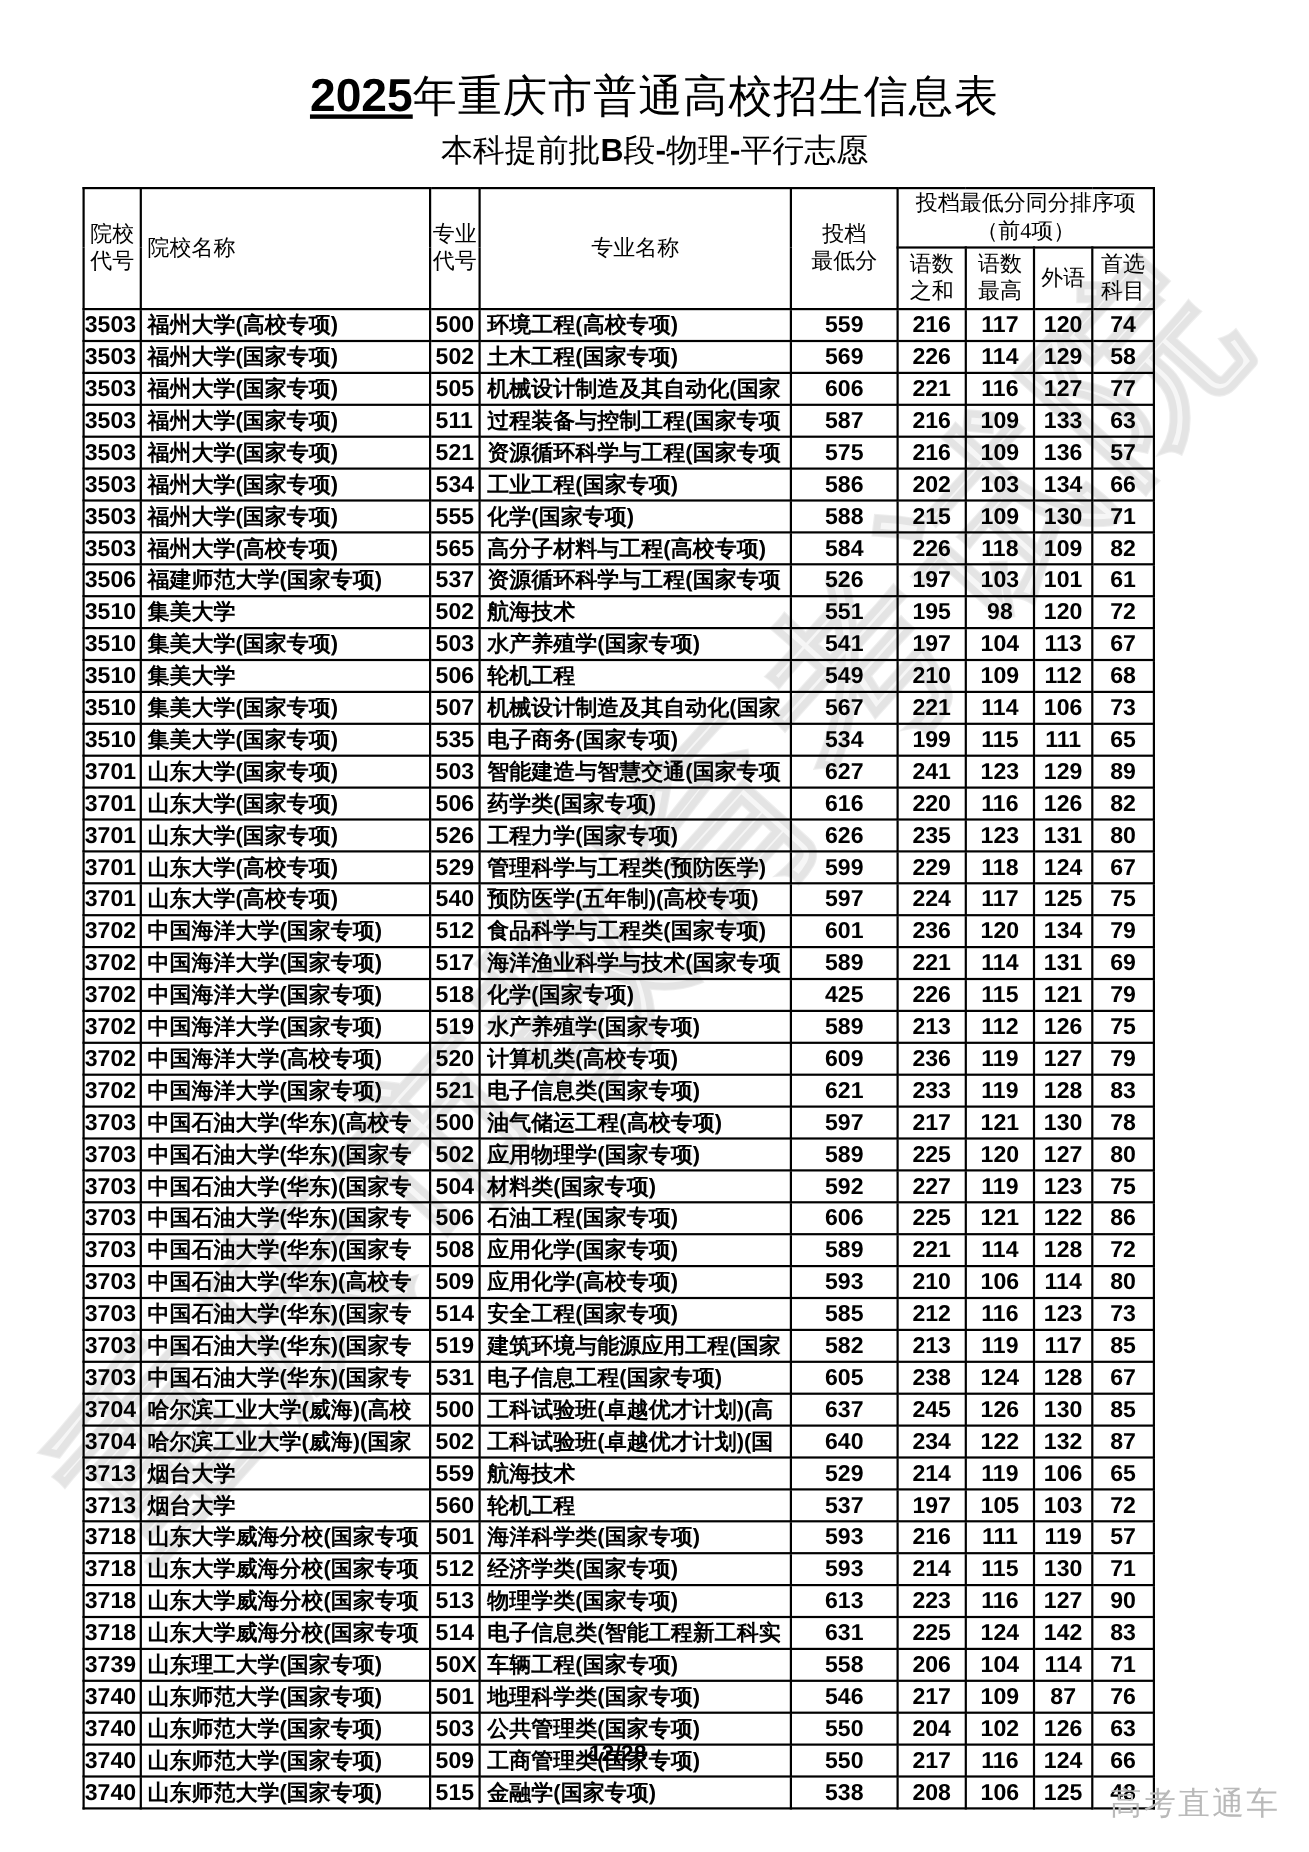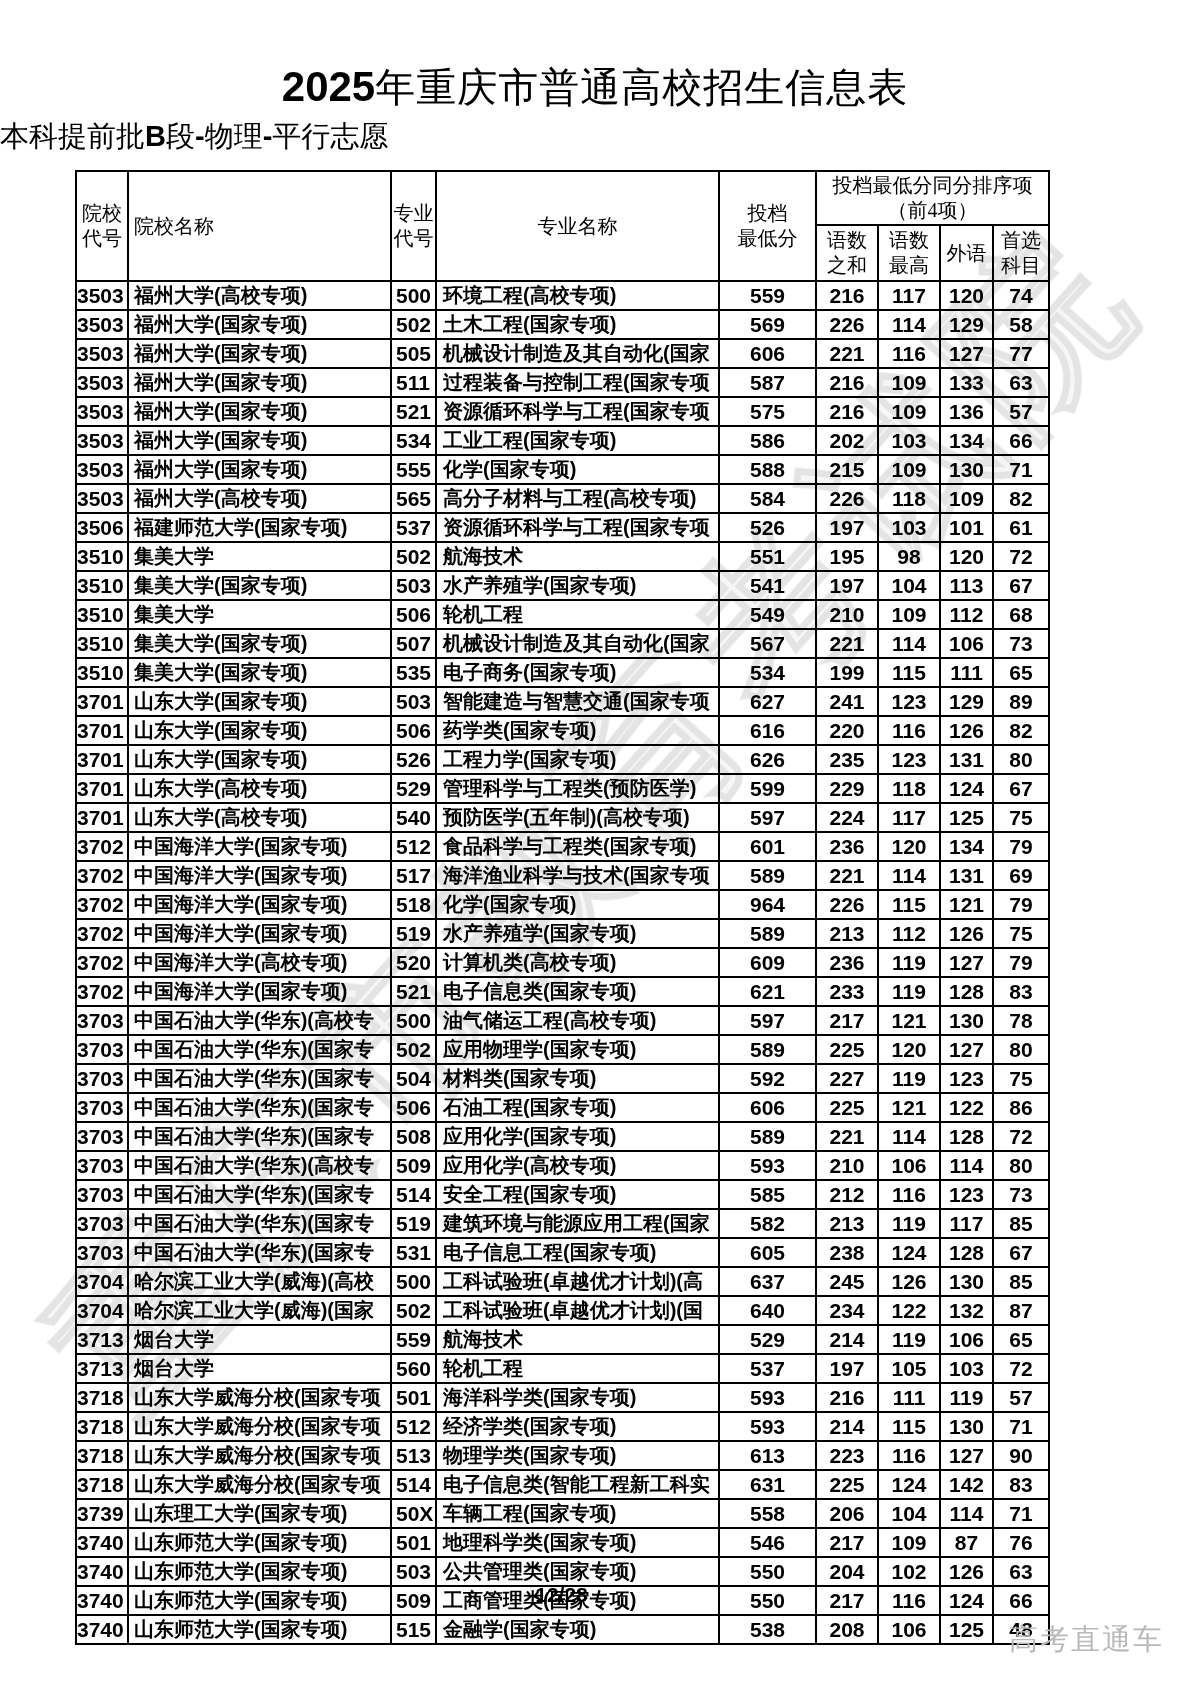--- a/index.html
+++ b/index.html
@@ -3,23 +3,23 @@
 <meta charset="utf-8">
 <style>
   * { margin:0; padding:0; box-sizing:border-box; }
   html,body { width:1190px; height:1684px; background:#ffffff; color:#000;
     font-family:"Liberation Sans", sans-serif; overflow:hidden; position:relative; }
 
   .page { position:absolute; inset:0; }
 
   .title { position:absolute; top:60px; left:0; width:100%; text-align:center;
     font-family:"Liberation Serif", serif; font-size:40px; letter-spacing:1px; white-space:nowrap; }
-  .title .year { font-family:"Liberation Sans", sans-serif; font-weight:900; font-size:42px; letter-spacing:0; }
-
-  .subtitle { position:absolute; top:117px; left:0; width:100%; text-align:left;
+  .title .year { font-family:"Liberation Sans", sans-serif; font-weight:900; font-size:42px; letter-spacing:0;text-decoration:underline; }
+
+  .subtitle { position:absolute; top:117px; left:0; width:100%; text-align:center;
     font-family:"Liberation Serif", serif; font-size:29px; white-space:nowrap; }
   .subtitle .hv { font-family:"Liberation Sans", sans-serif; font-weight:900; }
 
   table.main { position:absolute; left:75px; top:170px; width:973px;
     border-collapse:collapse; table-layout:fixed; }
   table.main th, table.main td { border:2px solid #000; overflow:hidden; }
 
   thead th { font-family:"Liberation Serif", serif; font-weight:400; font-size:20px;
     text-align:center; vertical-align:middle; white-space:pre-line; line-height:1.25; }
   thead tr.h1 th { height:54px; }
@@ -323,21 +323,21 @@
             <td class="score">221</td>
             <td class="score">114</td>
             <td class="score">131</td>
             <td class="score">69</td>
           </tr>
           <tr>
             <td class="c-code">3702</td>
             <td class="c-name">中国海洋大学(国家专项)</td>
             <td class="m-code">518</td>
             <td class="m-name">化学(国家专项)</td>
-            <td class="score">964</td>
+            <td class="score">425</td>
             <td class="score">226</td>
             <td class="score">115</td>
             <td class="score">121</td>
             <td class="score">79</td>
           </tr>
           <tr>
             <td class="c-code">3702</td>
             <td class="c-name">中国海洋大学(国家专项)</td>
             <td class="m-code">519</td>
             <td class="m-name">水产养殖学(国家专项)</td>

